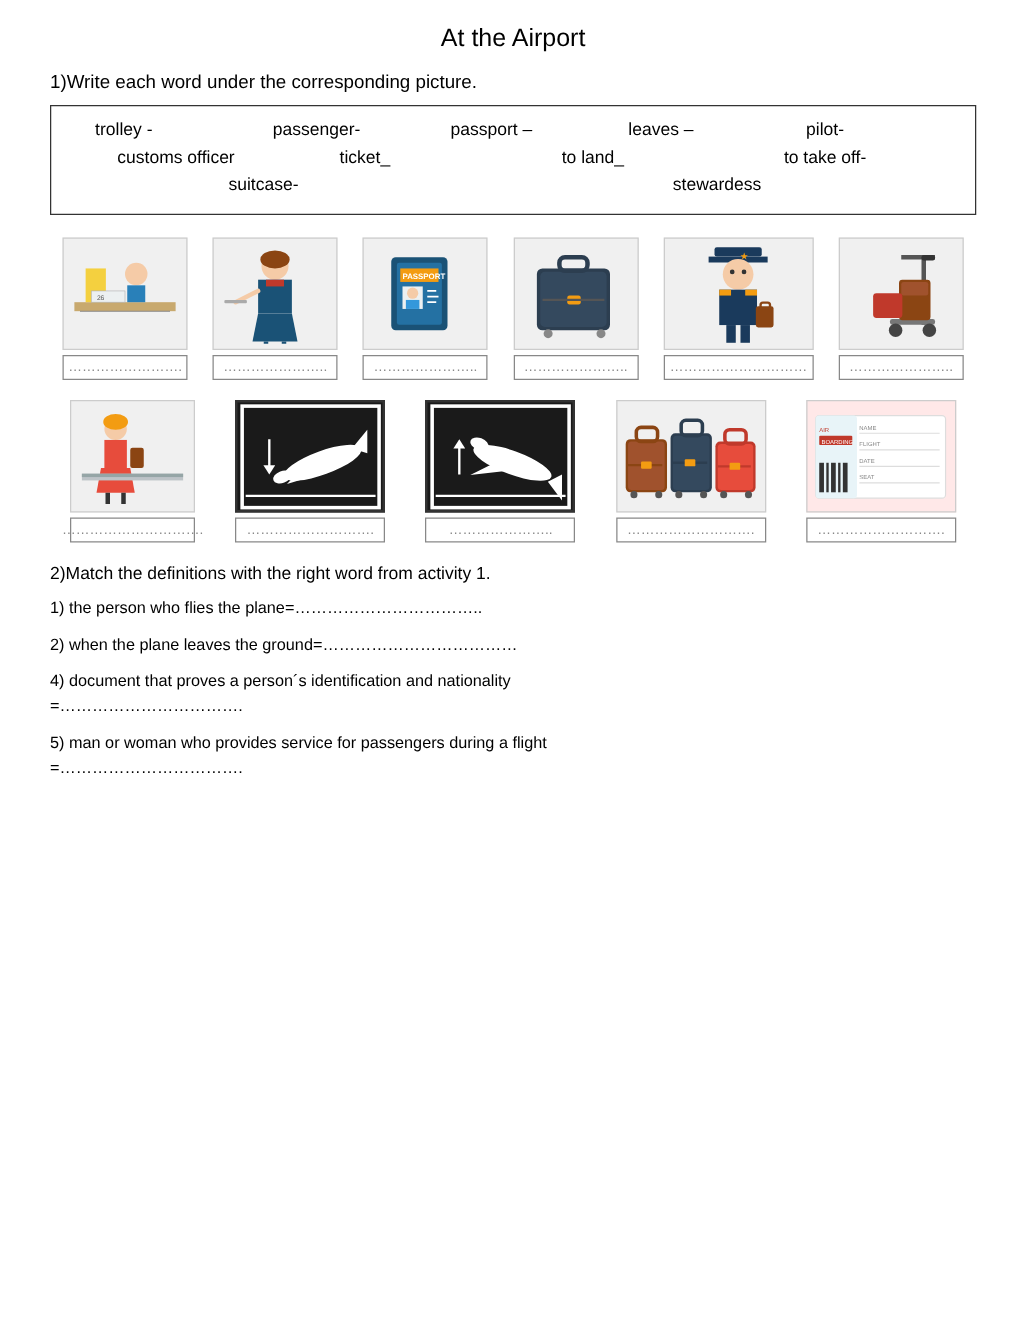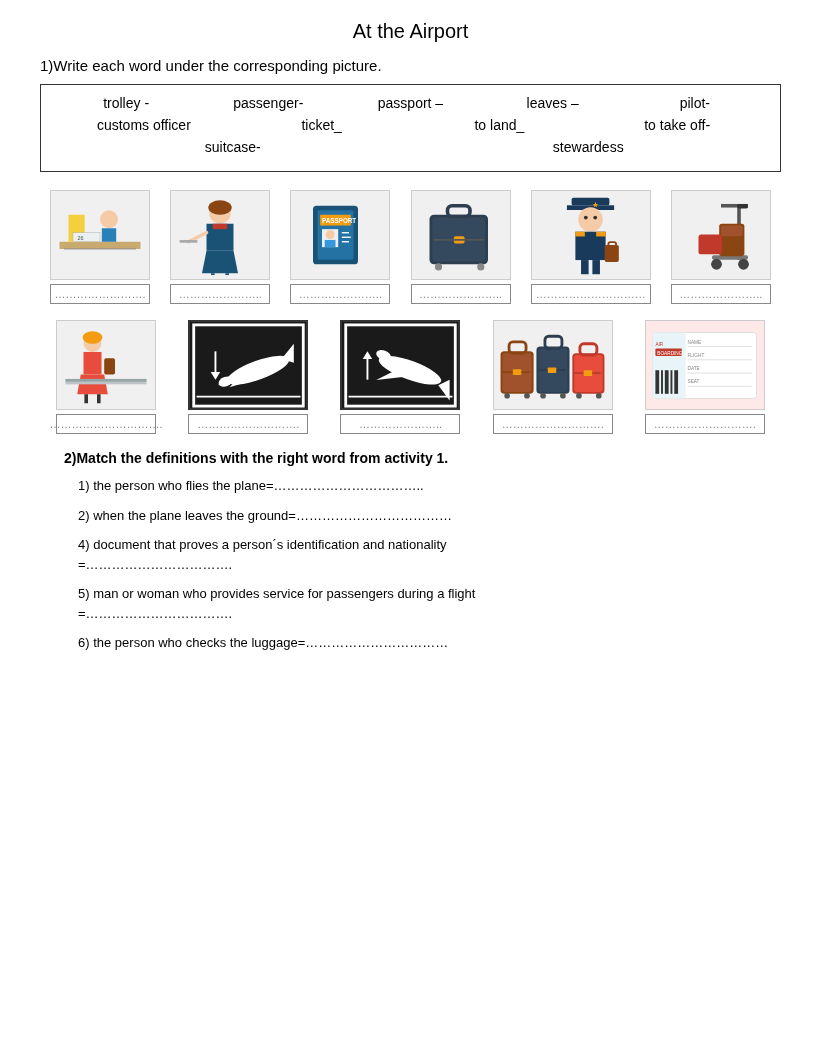--- a/index.html
+++ b/index.html
@@ -29,21 +29,20 @@
       margin-bottom: 18px;
     }
     .word-row {
       display: flex;
       justify-content: space-around;
       margin-bottom: 6px;
       font-size: 14px;
     }
     .word-item {
       min-width: 100px;
-      text-align: center;
     }
     
     .pictures-section {
       margin-bottom: 16px;
     }
     .pic-row {
       display: flex;
       align-items: flex-end;
       justify-content: space-around;
       margin-bottom: 6px;
@@ -77,29 +76,27 @@
       justify-content: center;
       font-size: 11px;
       color: #888;
     }
     
     .matching-section {
       margin-top: 10px;
     }
     .matching-title {
       font-size: 14px;
-      font-weight: bold;
+      font-weight: normal;
       margin-bottom: 10px;
-      margin-left: 24px;
     }
     .match-item {
       font-size: 13px;
       margin-bottom: 10px;
       line-height: 1.5;
-      margin-left: 38px;
     }
 
     
     .icon-svg {
       width: 90px;
       height: 80px;
     }
   </style>
 </head>
 <body>
@@ -419,17 +416,13 @@
     <span>when the plane leaves the ground=………………………………</span>
   </div>
   <div class="match-item">
     <span>4)</span>
     <span>document that proves a person´s identification and nationality<br>=…………………………….</span>
   </div>
   <div class="match-item">
     <span>5)</span>
     <span>man or woman who provides service for passengers during a flight<br>=…………………………….</span>
   </div>
-  <div class="match-item">
-    <span>6)</span>
-    <span>the person who checks the luggage=……………………………</span>
-  </div>
 </div>
 
 </body></html>

